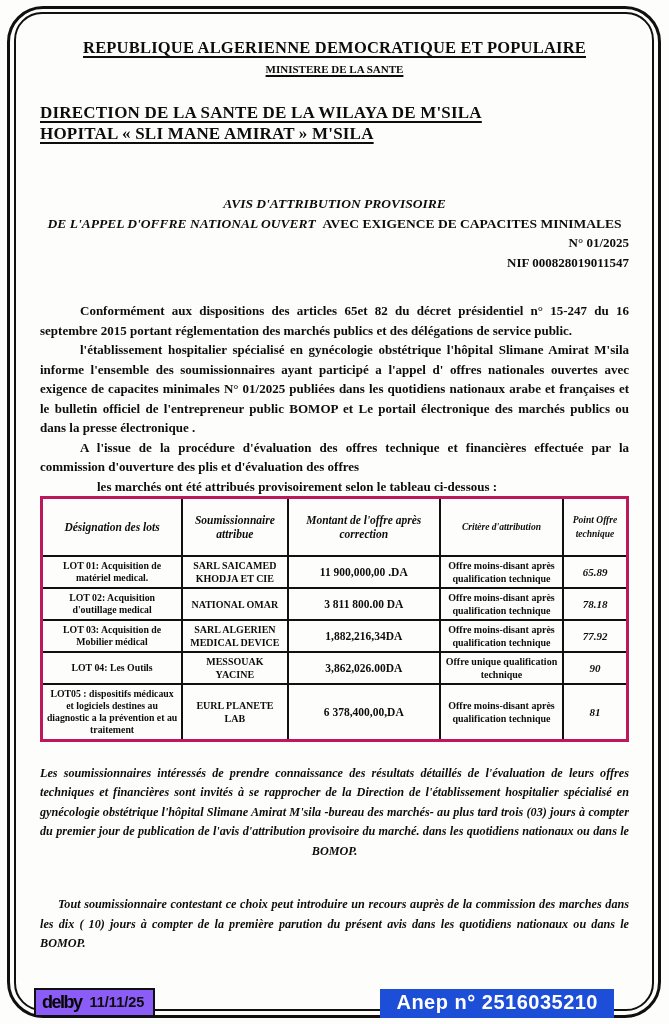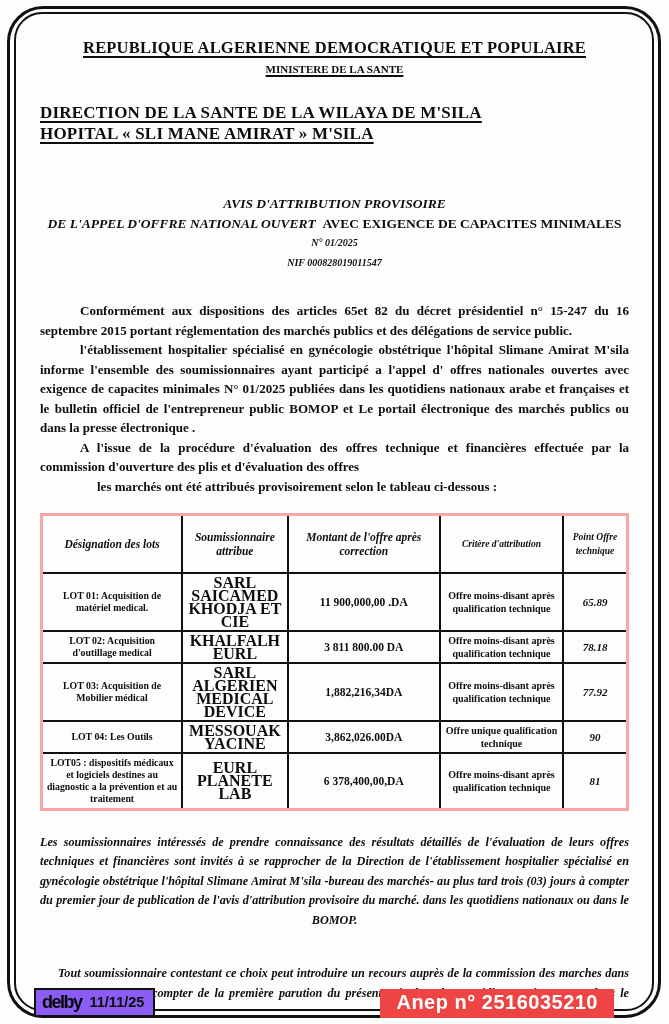--- a/index.html
+++ b/index.html
@@ -30,59 +30,59 @@
   .org{margin-top:27px;font-size:17px;font-weight:bold;line-height:21px;}
   .org div{
     text-decoration:underline;text-underline-offset:3px;text-decoration-thickness:1.5px;
     letter-spacing:.2px;
   }
 
   .title-block{margin-top:50px;text-align:center;font-weight:bold;line-height:19.5px;}
   .t1{font-size:13.5px;font-style:italic;}
   .t2{font-size:13.5px;}
   .t2 .it{font-style:italic;}
-  .t3,.t4{font-size:10px;font-style:italic;}
+  .t3,.t4{font-size:13px;text-align:right;}
 
   .body-text{margin-top:29px;font-size:13px;line-height:19.5px;font-weight:bold;text-align:justify;}
   .body-text p{margin:0;}
   .indent{text-indent:40px;}
   .indent2{text-indent:57px;}
 
   table{
-    margin-top:17px;width:100%;border-collapse:collapse;
-    border:3px solid #fca5a5;table-layout:fixed;
+    width:100%;border-collapse:collapse;
+    border:3px solid #be185d;table-layout:fixed;
   }
   th,td{border:2px solid #101010;text-align:center;vertical-align:middle;padding:2px 3px;overflow:hidden;}
   th{font-style:italic;font-size:11.5px;line-height:14px;height:52px;font-weight:bold;}
   th.small{font-size:9.5px;}
   td{font-weight:bold;}
   tbody tr{height:24px;}
   tbody tr.tall{height:56px;}
   td.lot{font-size:9.8px;line-height:12px;}
-  td.soum{font-size:16px;line-height:13px;}
+  td.soum{font-size:10px;line-height:13px;}
   td.amount{font-size:11.5px;}
   td.crit{font-size:10px;line-height:13px;}
   td.pts{font-size:11px;font-style:italic;}
 
   .closing{margin-top:22px;font-size:12.2px;line-height:19.5px;font-weight:bold;font-style:italic;}
   .closing p{margin:0;text-align:justify;}
   .closing p.centered-last{text-align:justify;text-align-last:center;}
   .closing p.second{margin-top:34px;text-indent:18px;}
 
   .stamp{
     position:absolute;left:34px;bottom:7px;z-index:3;
     background:#8b5cf6;border:2.5px solid #101010;
     display:flex;align-items:center;gap:8px;padding:0 9px 1px 6px;height:24px;
     font-family:"Liberation Sans","DejaVu Sans",sans-serif;
   }
   .stamp .logo{font-weight:900;font-size:18px;letter-spacing:-1.5px;color:#050505;}
   .stamp .date{font-weight:bold;font-size:14.5px;}
   .anep{
     position:absolute;right:55px;bottom:6px;z-index:3;
-    background:#ef4444;color:#fff;
+    background:#1d4ed8;color:#fff;
     font-family:"Liberation Sans","DejaVu Sans",sans-serif;
     font-weight:bold;font-size:20px;letter-spacing:.5px;
     padding:2px 16px 4px 16px;
   }
 </style>
 </head>
 <body>
 
 <div>
   <div class="frame-outer"></div>
@@ -132,21 +132,21 @@
       <tbody>
         <tr>
           <td class="lot">LOT 01: Acquisition de matériel medical.</td>
           <td class="soum">SARL SAICAMED KHODJA ET CIE</td>
           <td class="amount">11 900,000,00  .DA</td>
           <td class="crit">Offre moins-disant après qualification technique</td>
           <td class="pts">65.89</td>
         </tr>
         <tr>
           <td class="lot">LOT 02:  Acquisition d'outillage medical</td>
-          <td class="soum">KHALFALH EURL</td>
+          <td class="soum">NATIONAL OMAR</td>
           <td class="amount">3 811 800.00 DA</td>
           <td class="crit">Offre moins-disant après qualification technique</td>
           <td class="pts">78.18</td>
         </tr>
         <tr>
           <td class="lot">LOT 03: Acquisition de Mobilier médical</td>
           <td class="soum">SARL ALGERIEN MEDICAL DEVICE</td>
           <td class="amount">1,882,216,34DA</td>
           <td class="crit">Offre moins-disant après qualification technique</td>
           <td class="pts">77.92</td>

